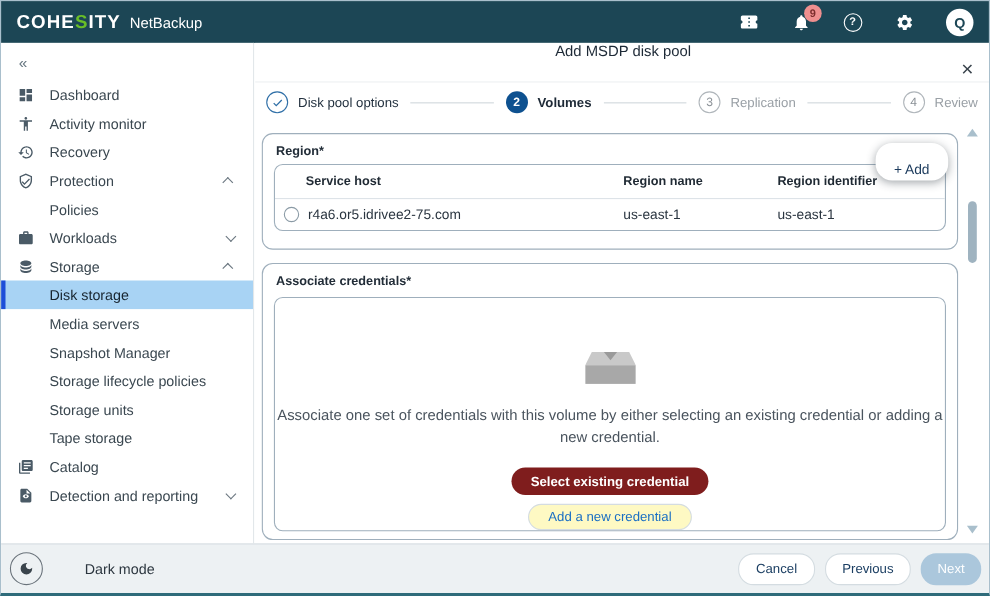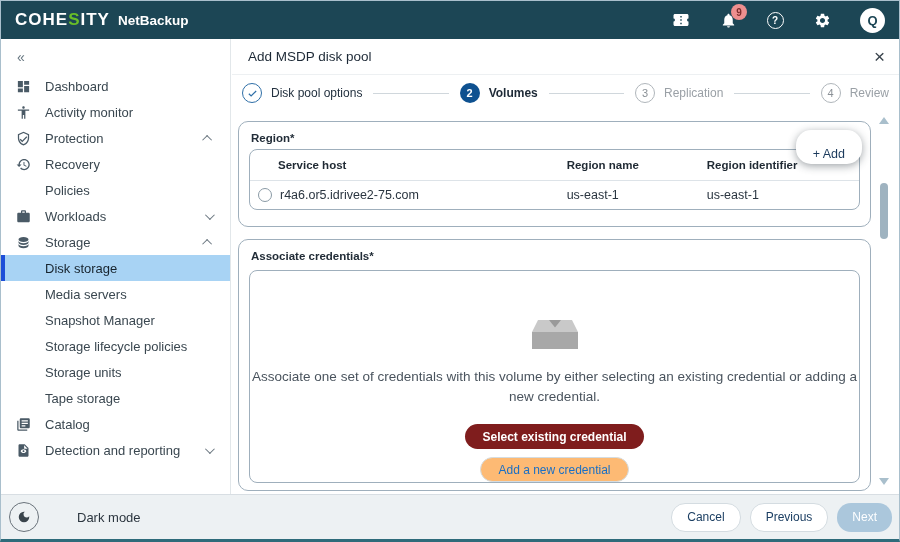--- a/index.html
+++ b/index.html
@@ -6,21 +6,21 @@
   html,body { font-family:"Liberation Sans", sans-serif; background:#fff; }
   .window { position:relative; width:900px; height:542px; overflow:hidden;
             border:1px solid #A9BFCC; border-bottom:3px solid #2E6B7A; background:#fff; }
 
   
   .topbar { height:38px; background:#1C4655; display:flex; align-items:center;
             justify-content:space-between; padding:0 14px; }
   .brand { display:flex; align-items:baseline; }
   .cohesity { color:#fff; font-weight:bold; font-size:17px; letter-spacing:1px; }
   .cohesity .s-green { color:#69BE28; }
-  .product { color:#fff; font-weight:bold; font-size:13.5px; margin-left:8px; }
+  .product { color:#fff; font-weight:normal; font-size:13.5px; margin-left:8px; }
   .tb-actions { display:flex; align-items:center; gap:29px; }
   .tb-icon { position:relative; width:18px; height:18px; display:flex; align-items:center;
              justify-content:center; color:#fff; cursor:pointer; }
   .tb-icon svg { fill:#fff; }
   .badge { position:absolute; top:-7px; right:-10px; min-width:16px; height:16px;
            background:#EE8F8F; color:#7C2D2D; border-radius:50%; font-size:10px;
            font-weight:bold; display:flex; align-items:center; justify-content:center; }
   .help-circle { width:17px; height:17px; border:1.4px solid #fff; border-radius:50%;
                  display:flex; align-items:center; justify-content:center;
                  font-size:10px; font-weight:bold; color:#fff; }
@@ -41,21 +41,21 @@
   .nav-item.selected { background:#A8D3F4; border-left:4px solid #1d4ed8; padding-left:40px;
                        color:#17242E; }
   .chev { width:7px; height:7px; border-right:1.5px solid #6B7780; border-bottom:1.5px solid #6B7780;
           margin-left:auto; margin-right:18px; }
   .chev.down { transform:rotate(45deg) translateY(-2px); }
   .chev.up   { transform:rotate(-135deg) translateY(-2px); }
 
   
   .main { position:absolute; top:38px; left:231px; right:0; bottom:45px; background:#fff; }
   .wizard-header { height:36px; display:flex; align-items:center; padding:0 14px 0 16px;
-                   border-bottom:1px solid #EDF0F2; }
+                   border-bottom:1px solid #EDF0F2;flex-direction:column; }
   .wizard-title { font-size:13.5px; font-weight:500; color:#1D2936; }
   .close-x { margin-left:auto; font-size:19px; color:#39434C; cursor:pointer; line-height:1; }
 
   .stepper { height:36px; display:flex; align-items:center; padding:0 10px; }
   .step { display:flex; align-items:center; cursor:pointer; }
   .step-circle { width:20px; height:20px; border-radius:50%; display:flex; align-items:center;
                  justify-content:center; font-size:11px; flex:0 0 auto; }
   .step.done .step-circle { border:1.5px solid #2F6FA7; background:#fff; }
   .step.active .step-circle { background:#0E5190; color:#fff; font-weight:bold; }
   .step.pending .step-circle { border:1px solid #B0B6BB; color:#8A9096; }
@@ -91,21 +91,21 @@
   
   .cred-card { height:252px; }
   .cred-box { margin:8px 10px 0 10px; height:213px; border:1px solid #9FAFBC; border-radius:8px;
               display:flex; flex-direction:column; align-items:center; overflow:hidden; }
   .tray { margin-top:48px; }
   .cred-msg { margin-top:13px; font-size:13.5px; color:#4A545E; text-align:center;
               max-width:640px; line-height:1.45; }
   .btn-primary { margin-top:18px; height:27px; padding:0 17px; background:#7f1d1d; color:#fff;
                  border:none; border-radius:14px; font-size:12px; font-weight:bold; cursor:pointer;
                  font-family:"Liberation Sans",sans-serif; }
-  .btn-outline { margin-top:8px; height:26px; padding:0 17px; background:#fdba74; color:#1A6FC4;
+  .btn-outline { margin-top:8px; height:26px; padding:0 17px; background:#fef9c3; color:#1A6FC4;
                  border:1px solid #D4DCE1; border-radius:14px; font-size:12px; cursor:pointer;
                  font-family:"Liberation Sans",sans-serif; }
 
   
   .vscroll { position:absolute; top:74px; right:9px; bottom:5px; width:12px; }
   .sb-arrow { width:0; height:0; border-left:5px solid transparent; border-right:5px solid transparent;
               position:absolute; left:1px; cursor:pointer; }
   .sb-up { top:4px; border-bottom:7px solid #A9BFCC; }
   .sb-down { bottom:4px; border-top:7px solid #A9BFCC; }
   .sb-thumb { position:absolute; top:70px; left:2px; width:8px; height:56px; background:#9FB3C0;
@@ -174,33 +174,33 @@
       <span class="nicon">
           <svg width="15" height="15" viewBox="0 0 24 24">
             <path d="M12 2c1.1 0 2 .9 2 2s-.9 2-2 2-2-.9-2-2 .9-2 2-2zm9 7h-6v13h-2v-6h-2v6H9V9H3V7h18v2z"></path>
           </svg>
         </span>
       <span>Activity monitor</span>
     </div>
     <div class="nav-item">
       <span class="nicon">
           <svg width="15" height="15" viewBox="0 0 24 24">
+            <path d="M13 3c-4.97 0-9 4.03-9 9H1l3.89 3.89.07.14L9 12H6c0-3.87 3.13-7 7-7s7 3.13 7 7-3.13 7-7 7c-1.93 0-3.68-.79-4.94-2.06l-1.42 1.42C8.27 19.99 10.51 21 13 21c4.97 0 9-4.03 9-9s-4.03-9-9-9zm-1 5v5l4.28 2.54.72-1.21-3.5-2.08V8H12z"></path>
+          </svg>
+        </span>
+      <span>Recovery</span>
+    </div>
+    <div class="nav-item">
+      <span class="nicon">
+          <svg width="15" height="15" viewBox="0 0 24 24">
             <path d="M12 1L3 5v6c0 5.55 3.84 10.74 9 12 5.16-1.26 9-6.45 9-12V5l-9-4zm0 19.93C8.05 19.7 5 15.35 5 11V6.3l7-3.11 7 3.11V11c0 4.35-3.05 8.7-7 9.93zm-2.59-6.34L7.4 12.58 6 14l4 4 8-8-1.41-1.42-6.59 6.59-.59-.58z"></path>
           </svg>
         </span>
       <span>Protection</span>
       <span class="chev up"></span>
-    </div>
-    <div class="nav-item">
-      <span class="nicon">
-          <svg width="15" height="15" viewBox="0 0 24 24">
-            <path d="M13 3c-4.97 0-9 4.03-9 9H1l3.89 3.89.07.14L9 12H6c0-3.87 3.13-7 7-7s7 3.13 7 7-3.13 7-7 7c-1.93 0-3.68-.79-4.94-2.06l-1.42 1.42C8.27 19.99 10.51 21 13 21c4.97 0 9-4.03 9-9s-4.03-9-9-9zm-1 5v5l4.28 2.54.72-1.21-3.5-2.08V8H12z"></path>
-          </svg>
-        </span>
-      <span>Recovery</span>
     </div>
     <div class="nav-item sub">
       <span>Policies</span>
     </div>
     <div class="nav-item">
       <span class="nicon">
           <svg width="15" height="15" viewBox="0 0 24 24">
             <path d="M20 6h-4V4c0-1.11-.89-2-2-2h-4c-1.11 0-2 .89-2 2v2H4c-1.11 0-2 .89-2 2v11c0 1.11.89 2 2 2h16c1.11 0 2-.89 2-2V8c0-1.11-.89-2-2-2zm-6 0h-4V4h4v2z"></path>
           </svg>
         </span>

